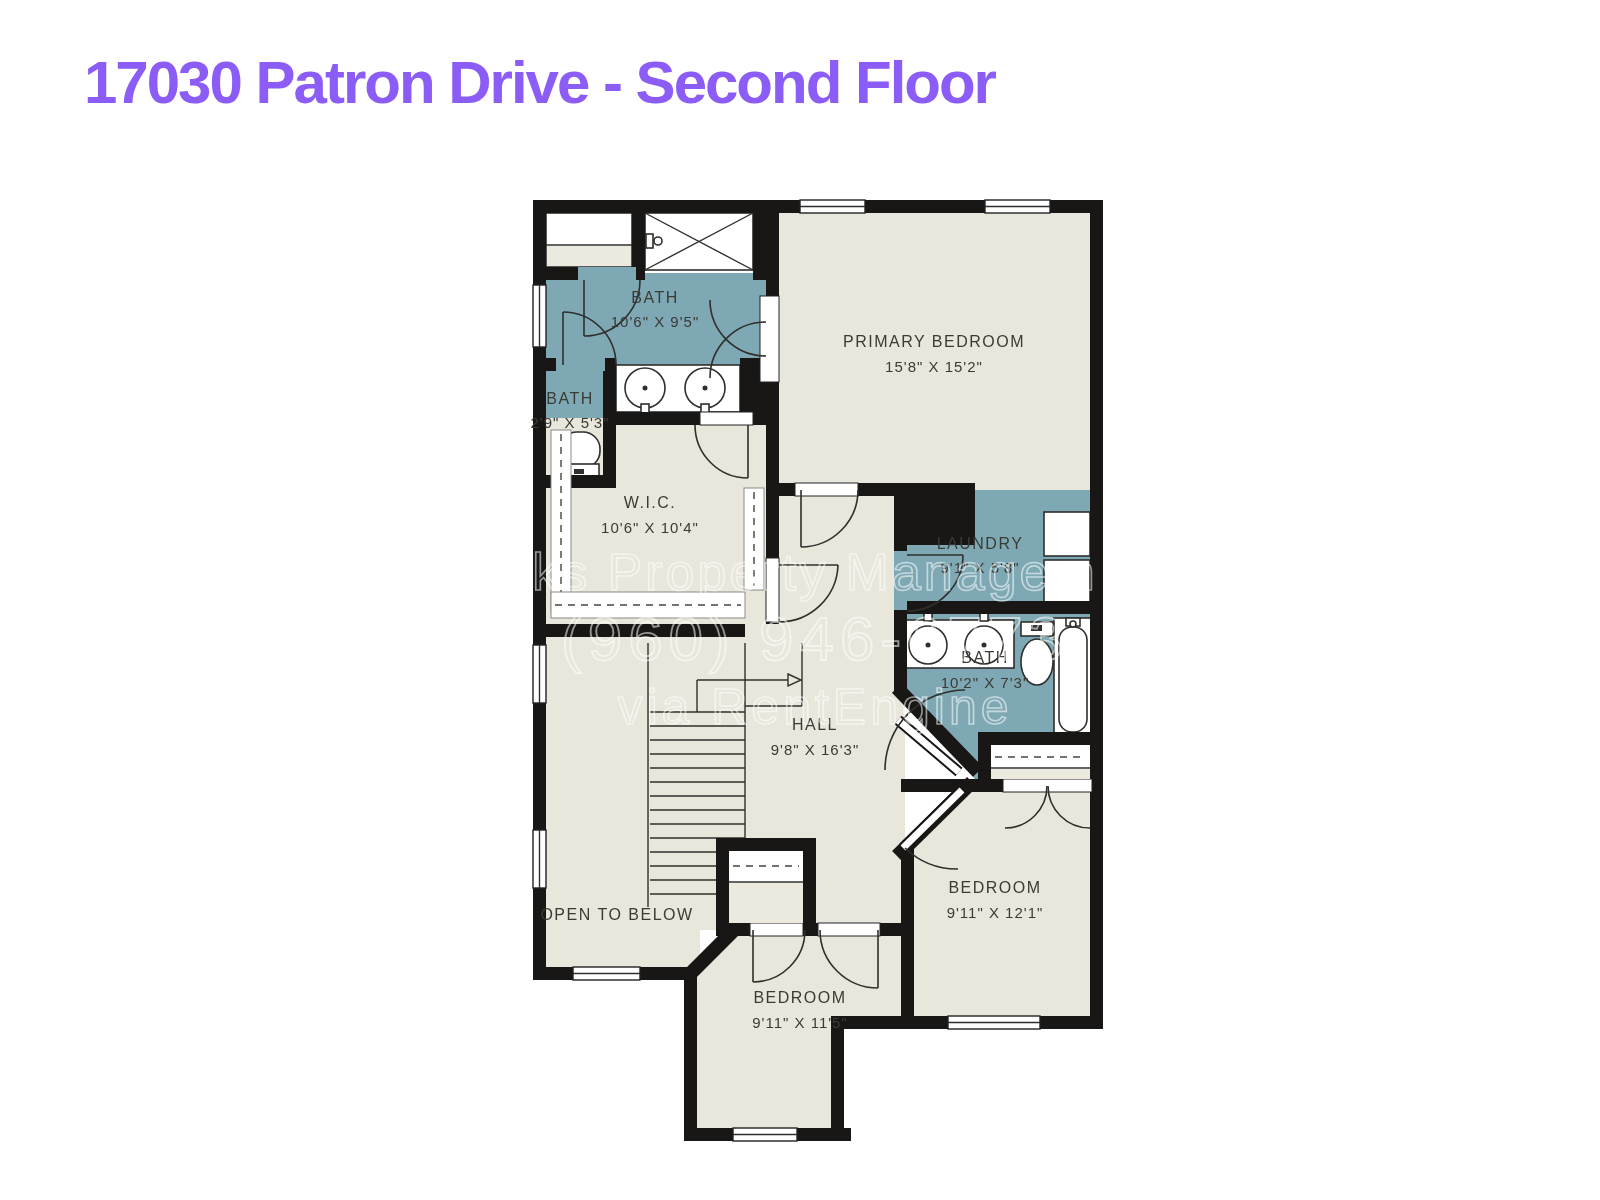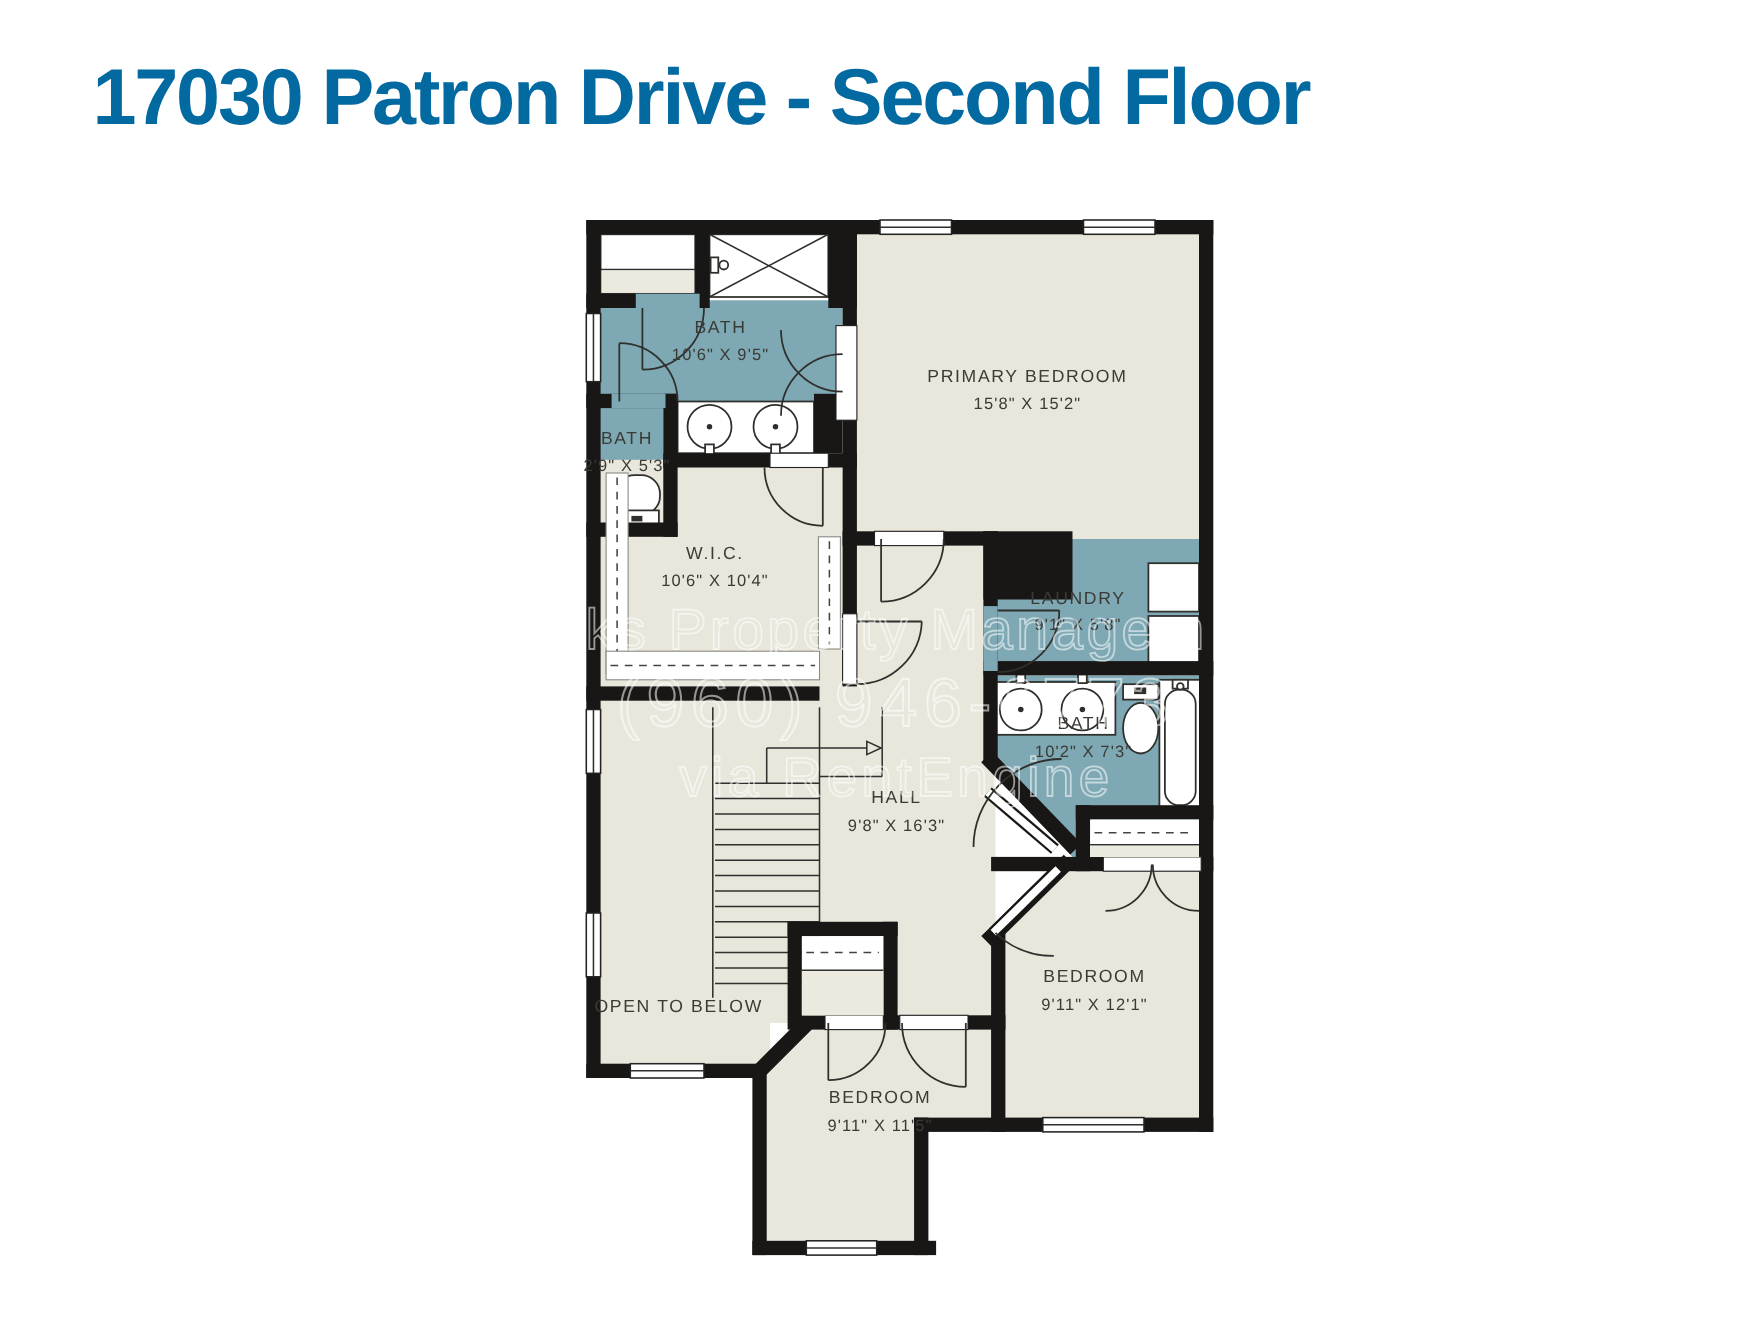--- a/index.html
+++ b/index.html
@@ -1,19 +1,19 @@
 <!DOCTYPE html>
 <html><head>
 <meta charset="utf-8">
 <style>
   html,body{margin:0;padding:0;background:#ffffff;}
   .page{position:relative;width:1600px;height:1200px;background:#ffffff;overflow:hidden;
         font-family:"Liberation Sans",sans-serif;}
-  .title{position:absolute;left:84px;top:48px;font-size:72px;font-weight:700;
-         letter-spacing:-2px;color:#0369a1;white-space:nowrap;}
+  .title{position:absolute;left:84px;top:48px;font-size:60px;font-weight:700;
+         letter-spacing:-2px;color:#8b5cf6;white-space:nowrap;}
   svg text{font-family:"Liberation Sans",sans-serif;}
   .roomlabel{font-size:16px;letter-spacing:1.5px;fill:#3b3b36;}
   .roomdims{font-size:15px;letter-spacing:1px;fill:#3b3b36;}
   .wm{fill:none;stroke:#ffffff;stroke-opacity:0.55;}
   .wall{fill:#181715;}
   .wline{stroke:#181715;stroke-width:14;fill:none;}
   .fix{fill:#ffffff;stroke:#2f2f2c;stroke-width:1.6;}
   .thin{stroke:#2f2f2c;stroke-width:1.4;fill:none;}
   .arc{stroke:#2f2f2c;stroke-width:1.6;fill:none;}
   .winrect{fill:#ffffff;stroke:#222;stroke-width:1.4;}

